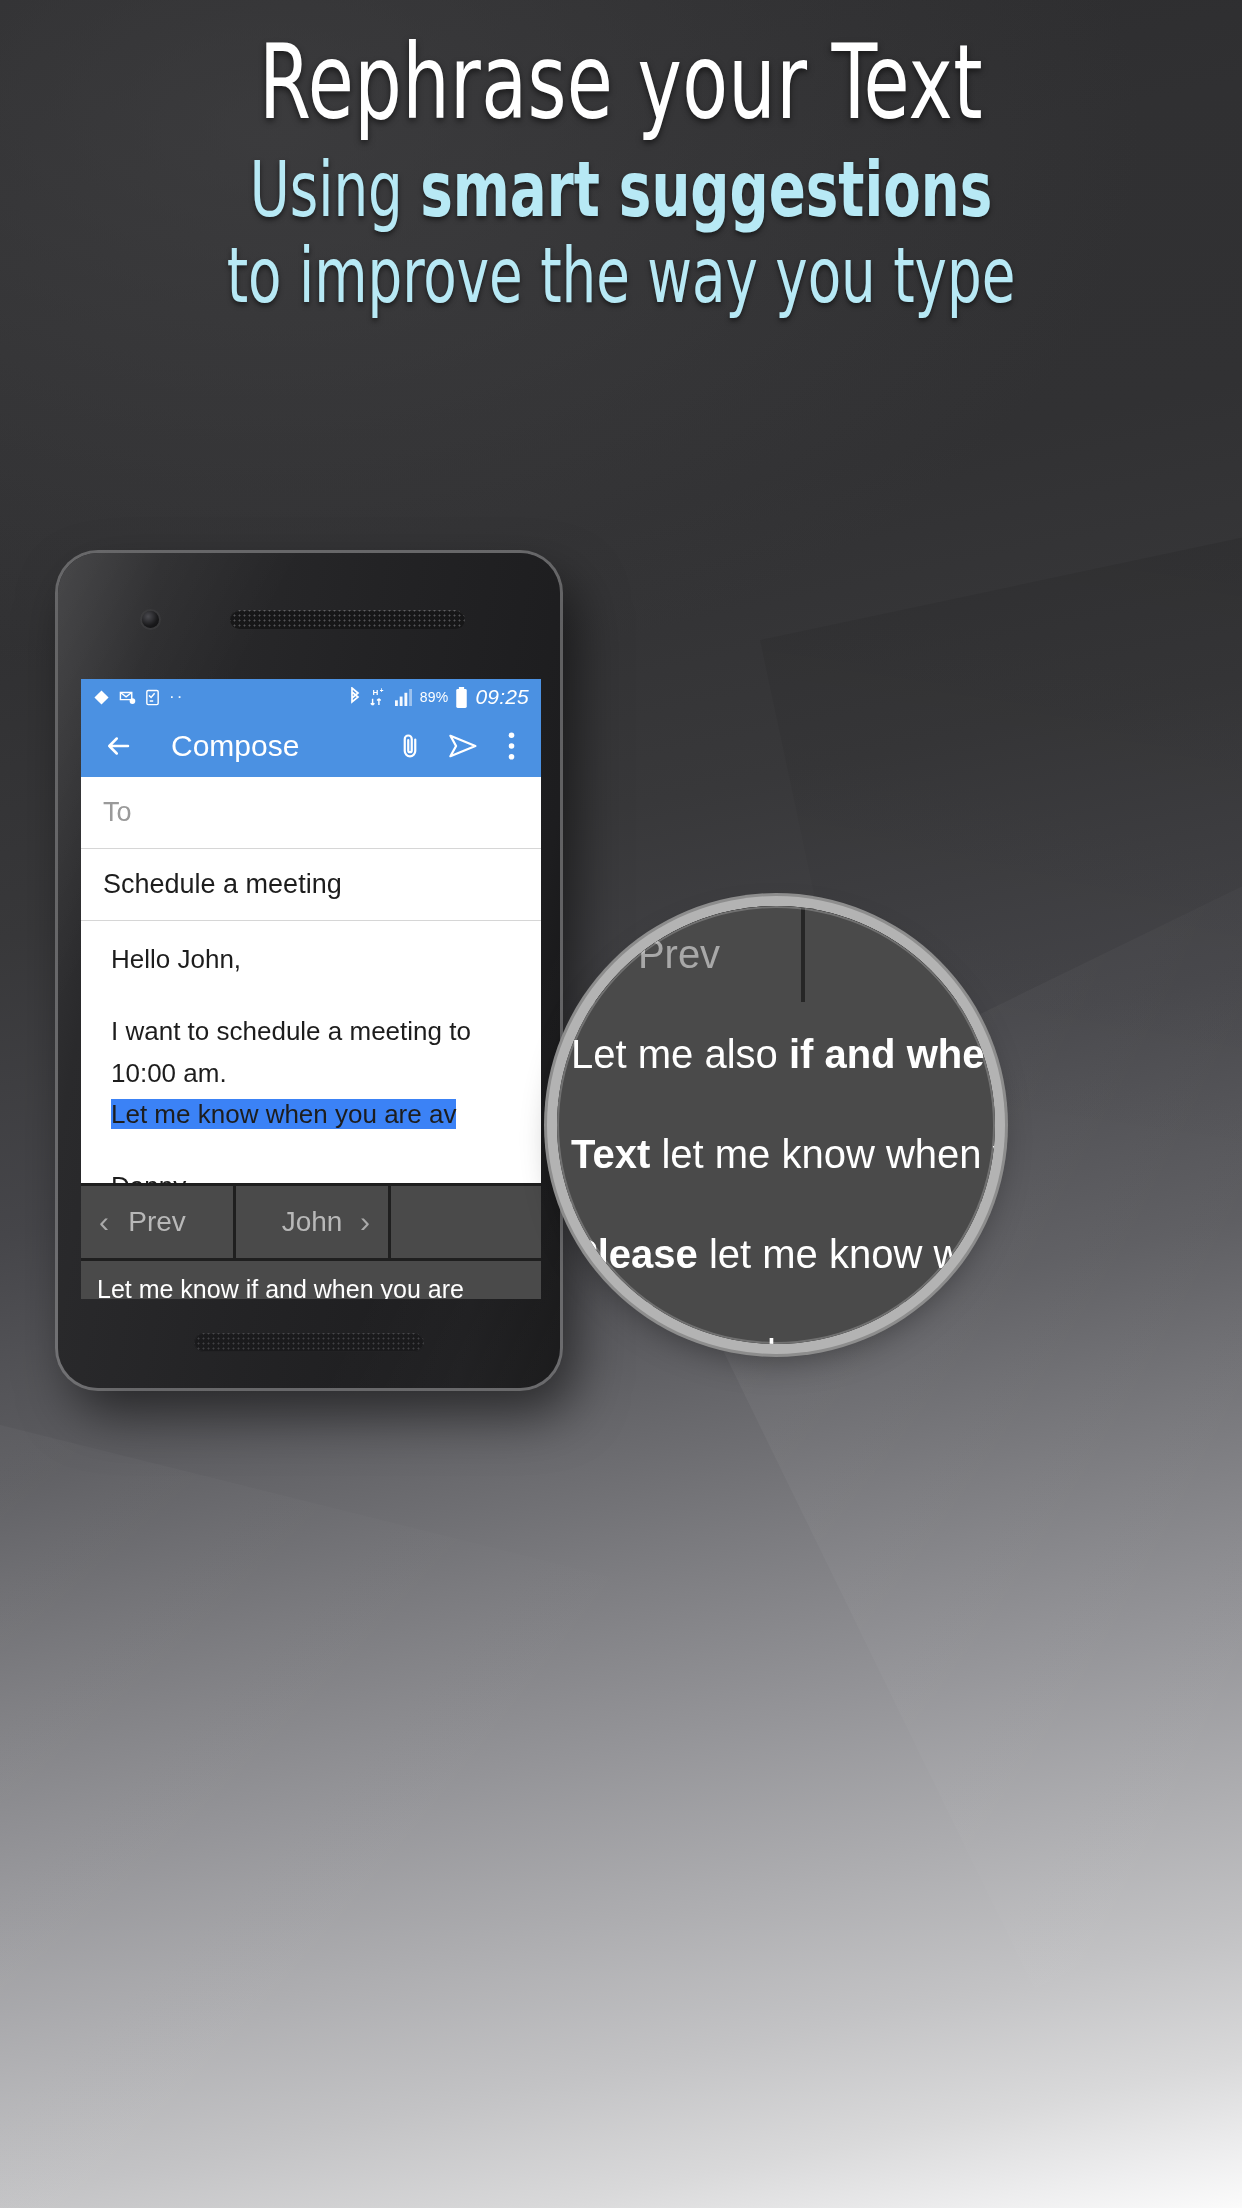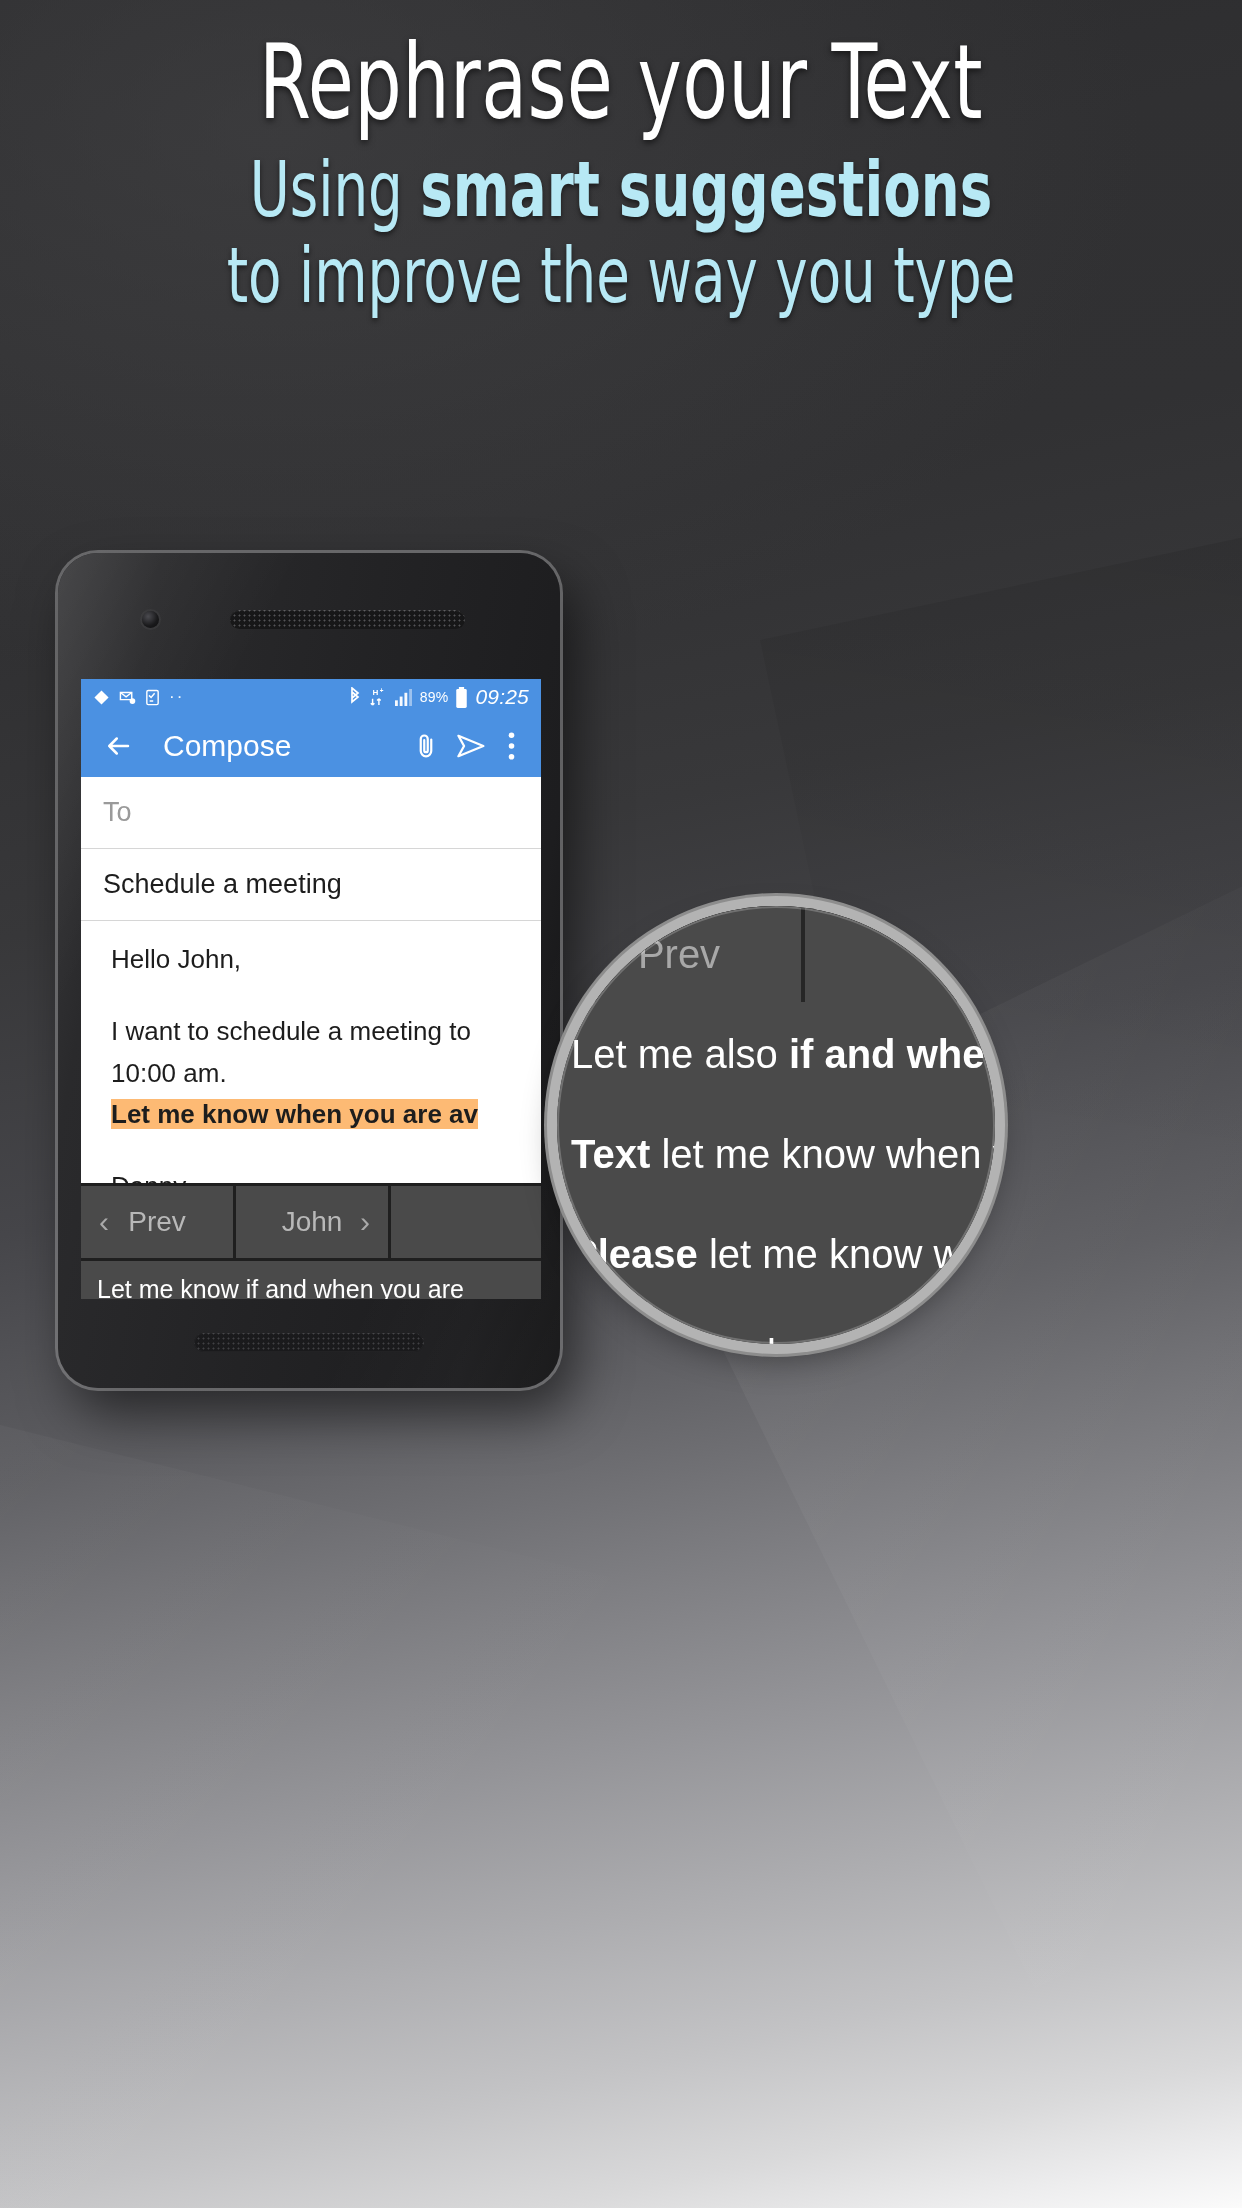--- a/index.html
+++ b/index.html
@@ -179,21 +179,21 @@
 
   
   .toolbar {
     height: 62px;
     background: #4b91e2;
     display: flex;
     align-items: center;
     padding: 0 14px;
     box-sizing: border-box;
     color: #fff;
-    gap: 0;
+    gap: 8px;
   }
   .tb-title {
     font-size: 30px;
     color: #fff;
     margin-left: 22px;
     flex: 1;
     white-space: nowrap;
   }
   .tb-btn { display: flex; align-items: center; justify-content: center; width: 46px; height: 46px; }
 
@@ -225,24 +225,23 @@
     padding: 14px 22px 18px 22px;
     box-sizing: border-box;
     height: 262px;
     color: #1d1d1d;
     font-size: 26px;
     line-height: 1.30;
   }
   .body p { margin: 8px; }
   .body .gap { height: 22px; }
   .sel {
-    background: #fdba74;
+    background: #3b82f6;
     display: inline;
     box-decoration-break: clone;
-    font-weight: bold;
     -webkit-box-decoration-break: clone;
   }
   .body-nowrap { white-space: nowrap; overflow: hidden; }
 
   
   .navbar {
     display: flex;
     gap: 3px;
     background: #1f1f1f;
     padding: 3px 0 0 0;

